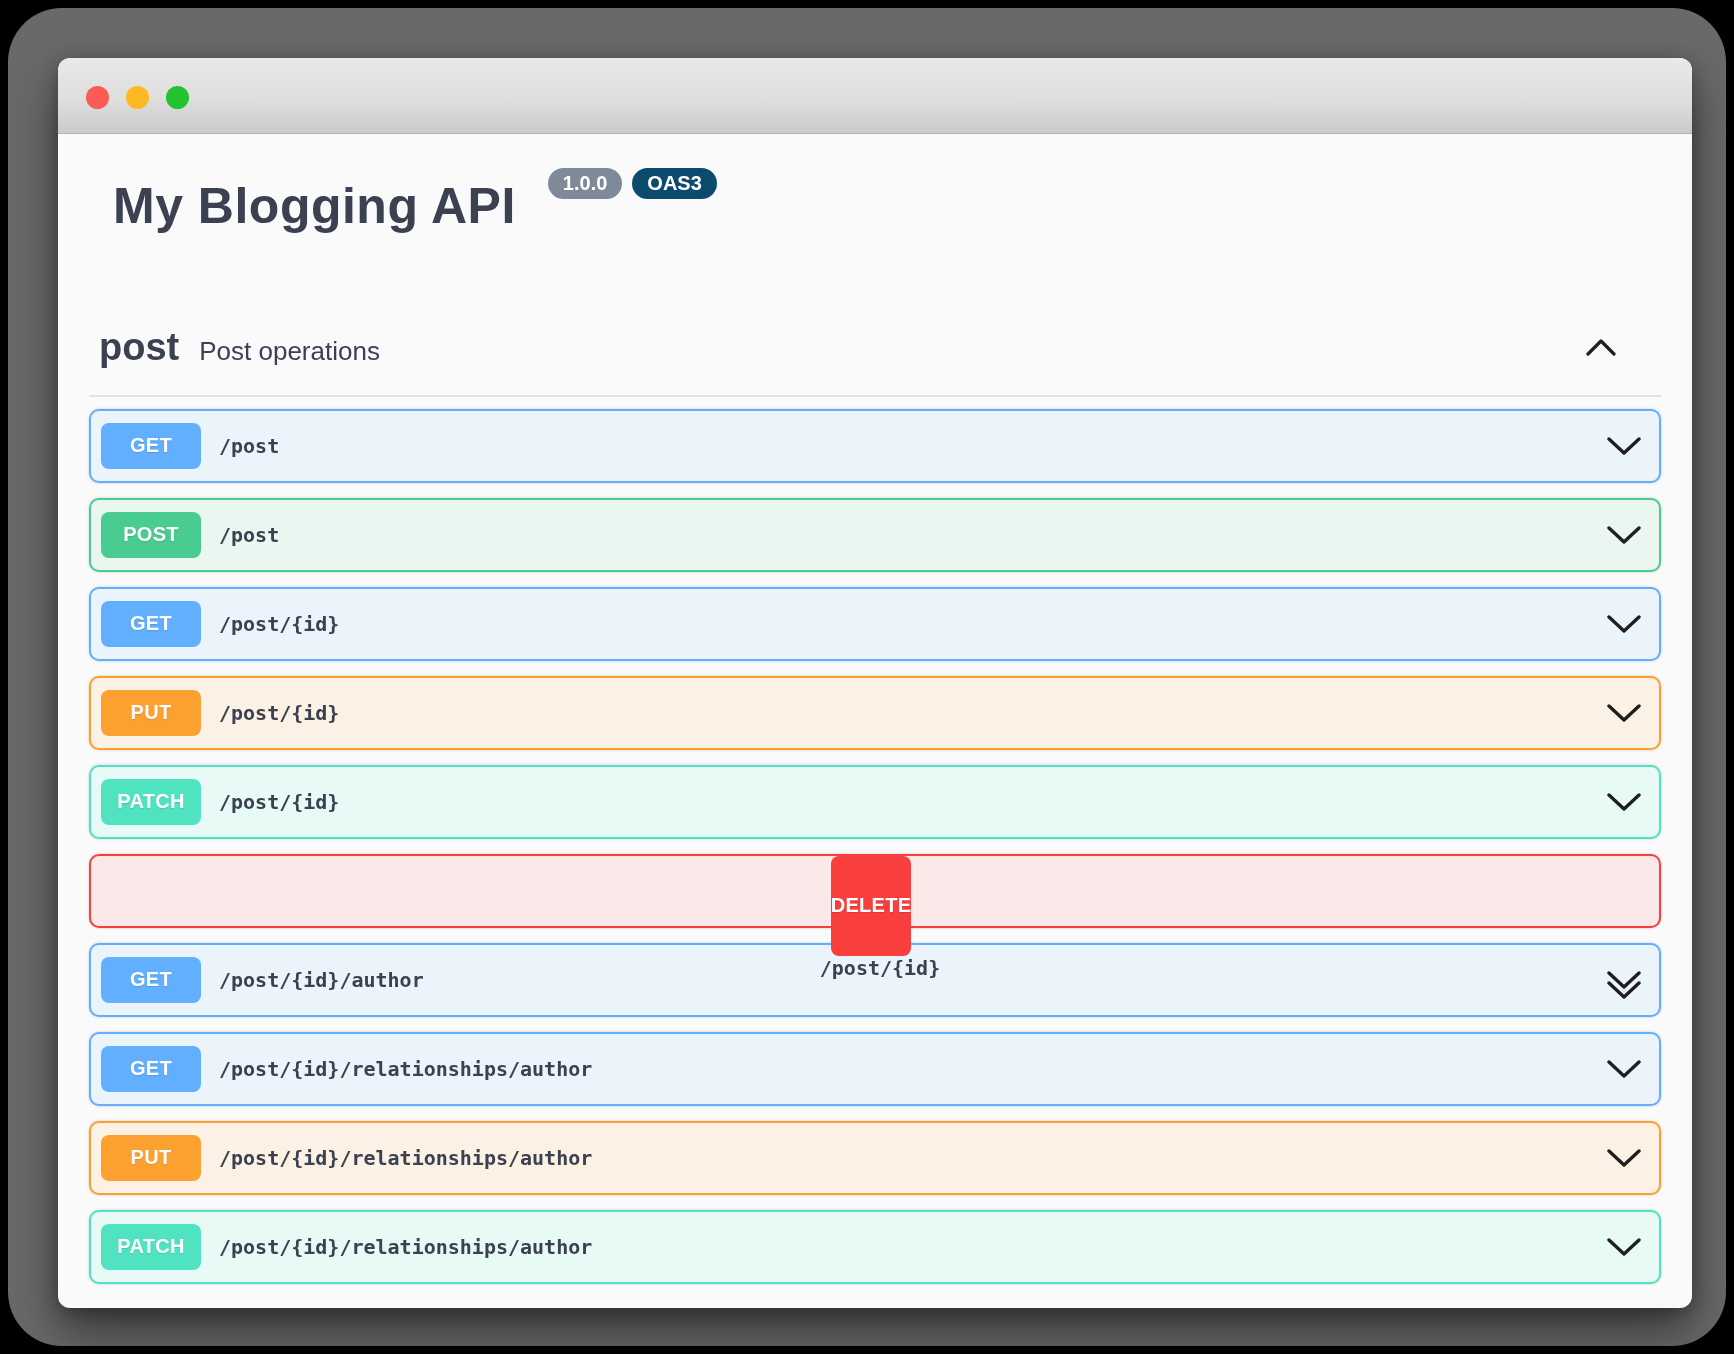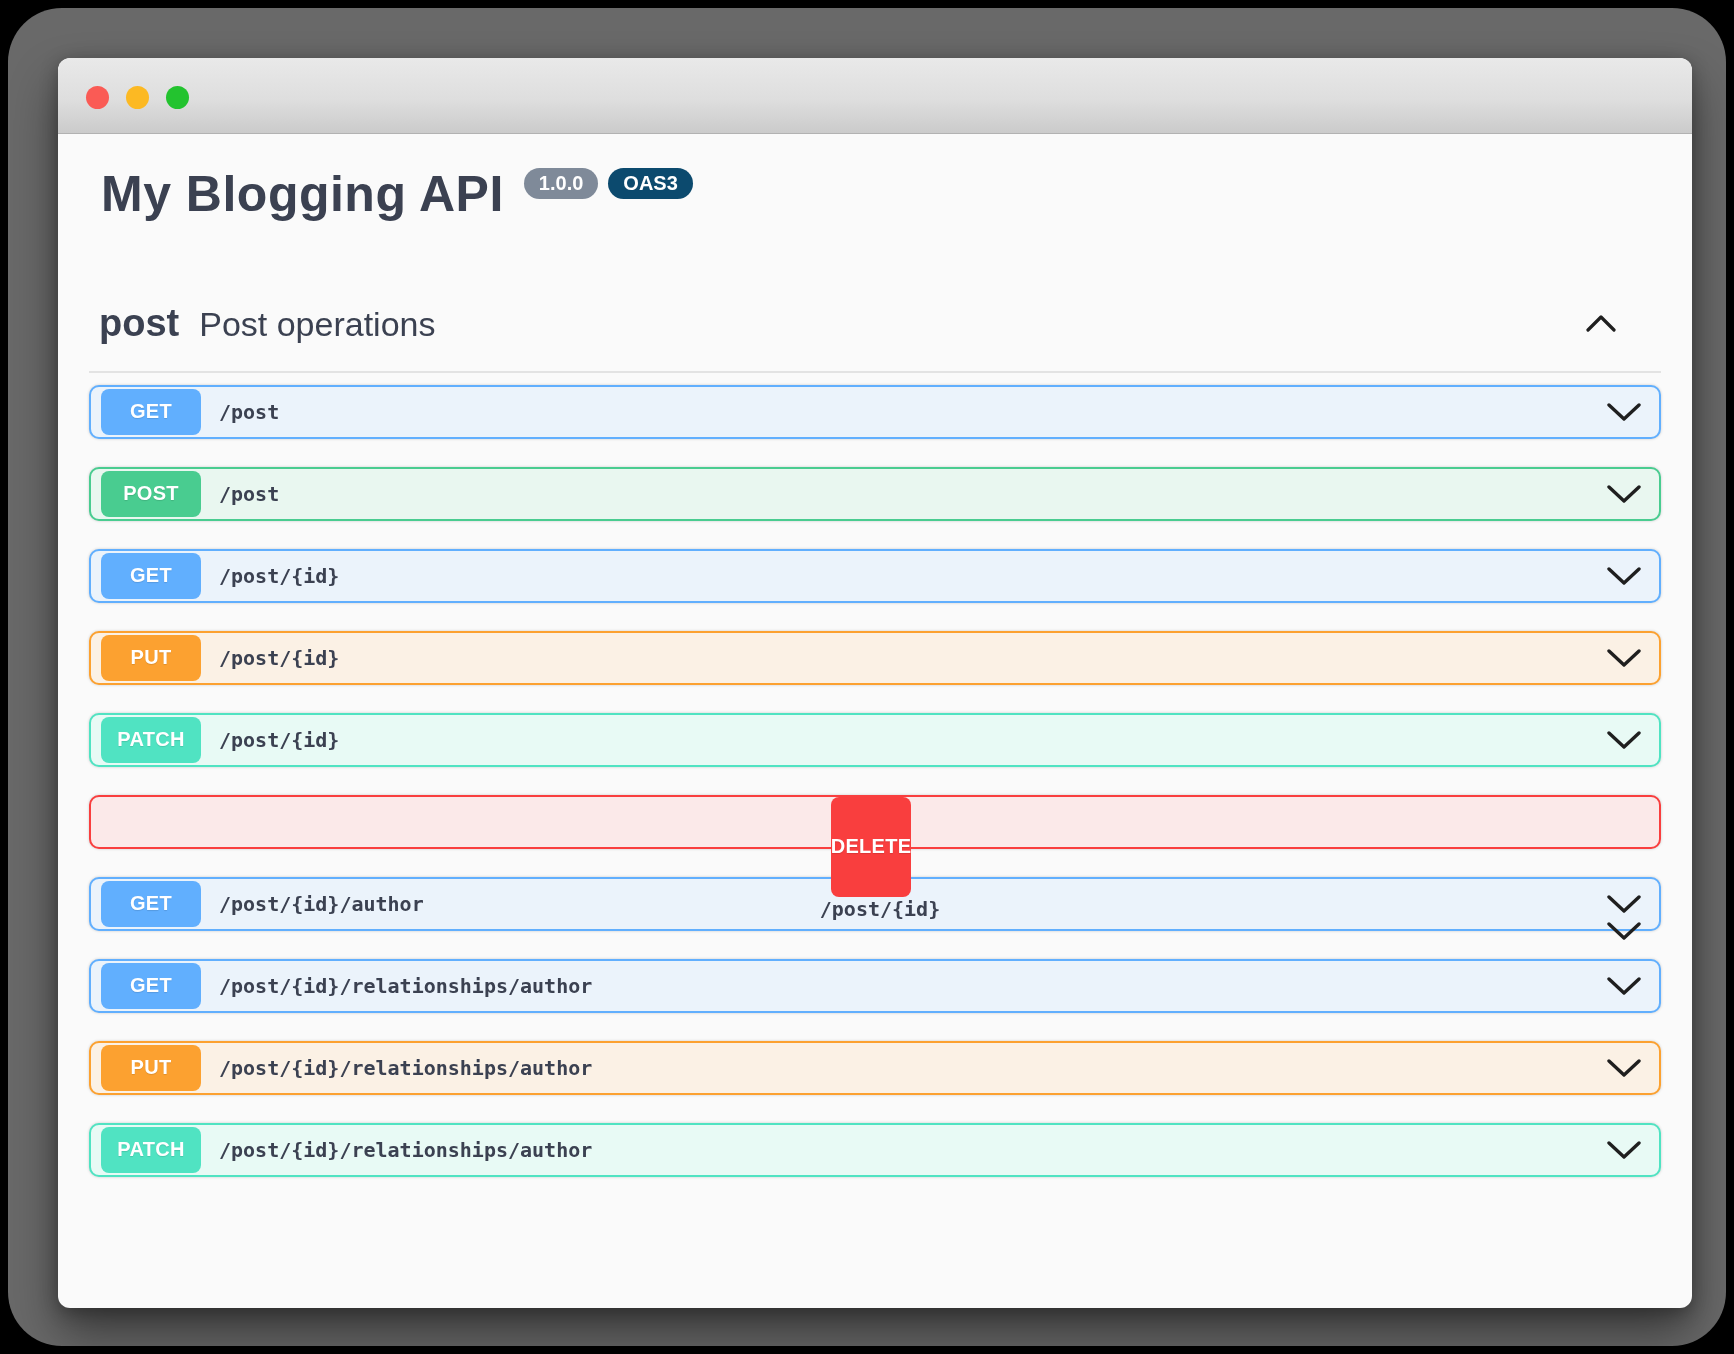--- a/index.html
+++ b/index.html
@@ -51,21 +51,21 @@
   .content {
     padding: 0 31px;
   }
   .info {
     margin-top: 28px;
     padding-left: 8px;
     display: flex;
     align-items: flex-start;
   }
   .api-title {
-    margin: 4px;
+    margin: 16px;
     font-size: 50px;
     font-weight: bold;
     color: #3b4151;
     line-height: 1.15;
     letter-spacing: 0.5px;
   }
   .pill {
     display: inline-block;
     margin-top: 6px;
     padding: 4px 15px 5px 15px;
@@ -83,21 +83,21 @@
     display: flex;
     align-items: baseline;
     cursor: pointer;
   }
   .tag-name {
     font-size: 38px;
     font-weight: bold;
     color: #3b4151;
   }
   .tag-desc {
-    font-size: 34px;
+    font-size: 26px;
     color: #3b4151;
     margin-left: 20px;
   }
   .tag-chevron {
     margin-left: auto;
     align-self: center;
     background: none;
     border: none;
     padding: 0;
     cursor: pointer;
@@ -106,22 +106,22 @@
   .divider {
     margin-top: 26px;
     border-top: 2px solid #e3e3e3;
   }
   .operations {
     margin-top: 12px;
   }
   .opblock {
     display: flex;
     align-items: center;
-    height: 54px;
-    margin-bottom: 28px;
+    height: 74px;
+    margin-bottom: 15px;
     border: 2px solid;
     border-radius: 10px;
     padding: 0 18px 0 10px;
     box-shadow: 0 0 3px rgba(0,0,0,0.19);
     box-sizing: border-box;
     cursor: pointer;
   }
   .method-badge {
     flex: 0 0 100px;
     height: 46px;

